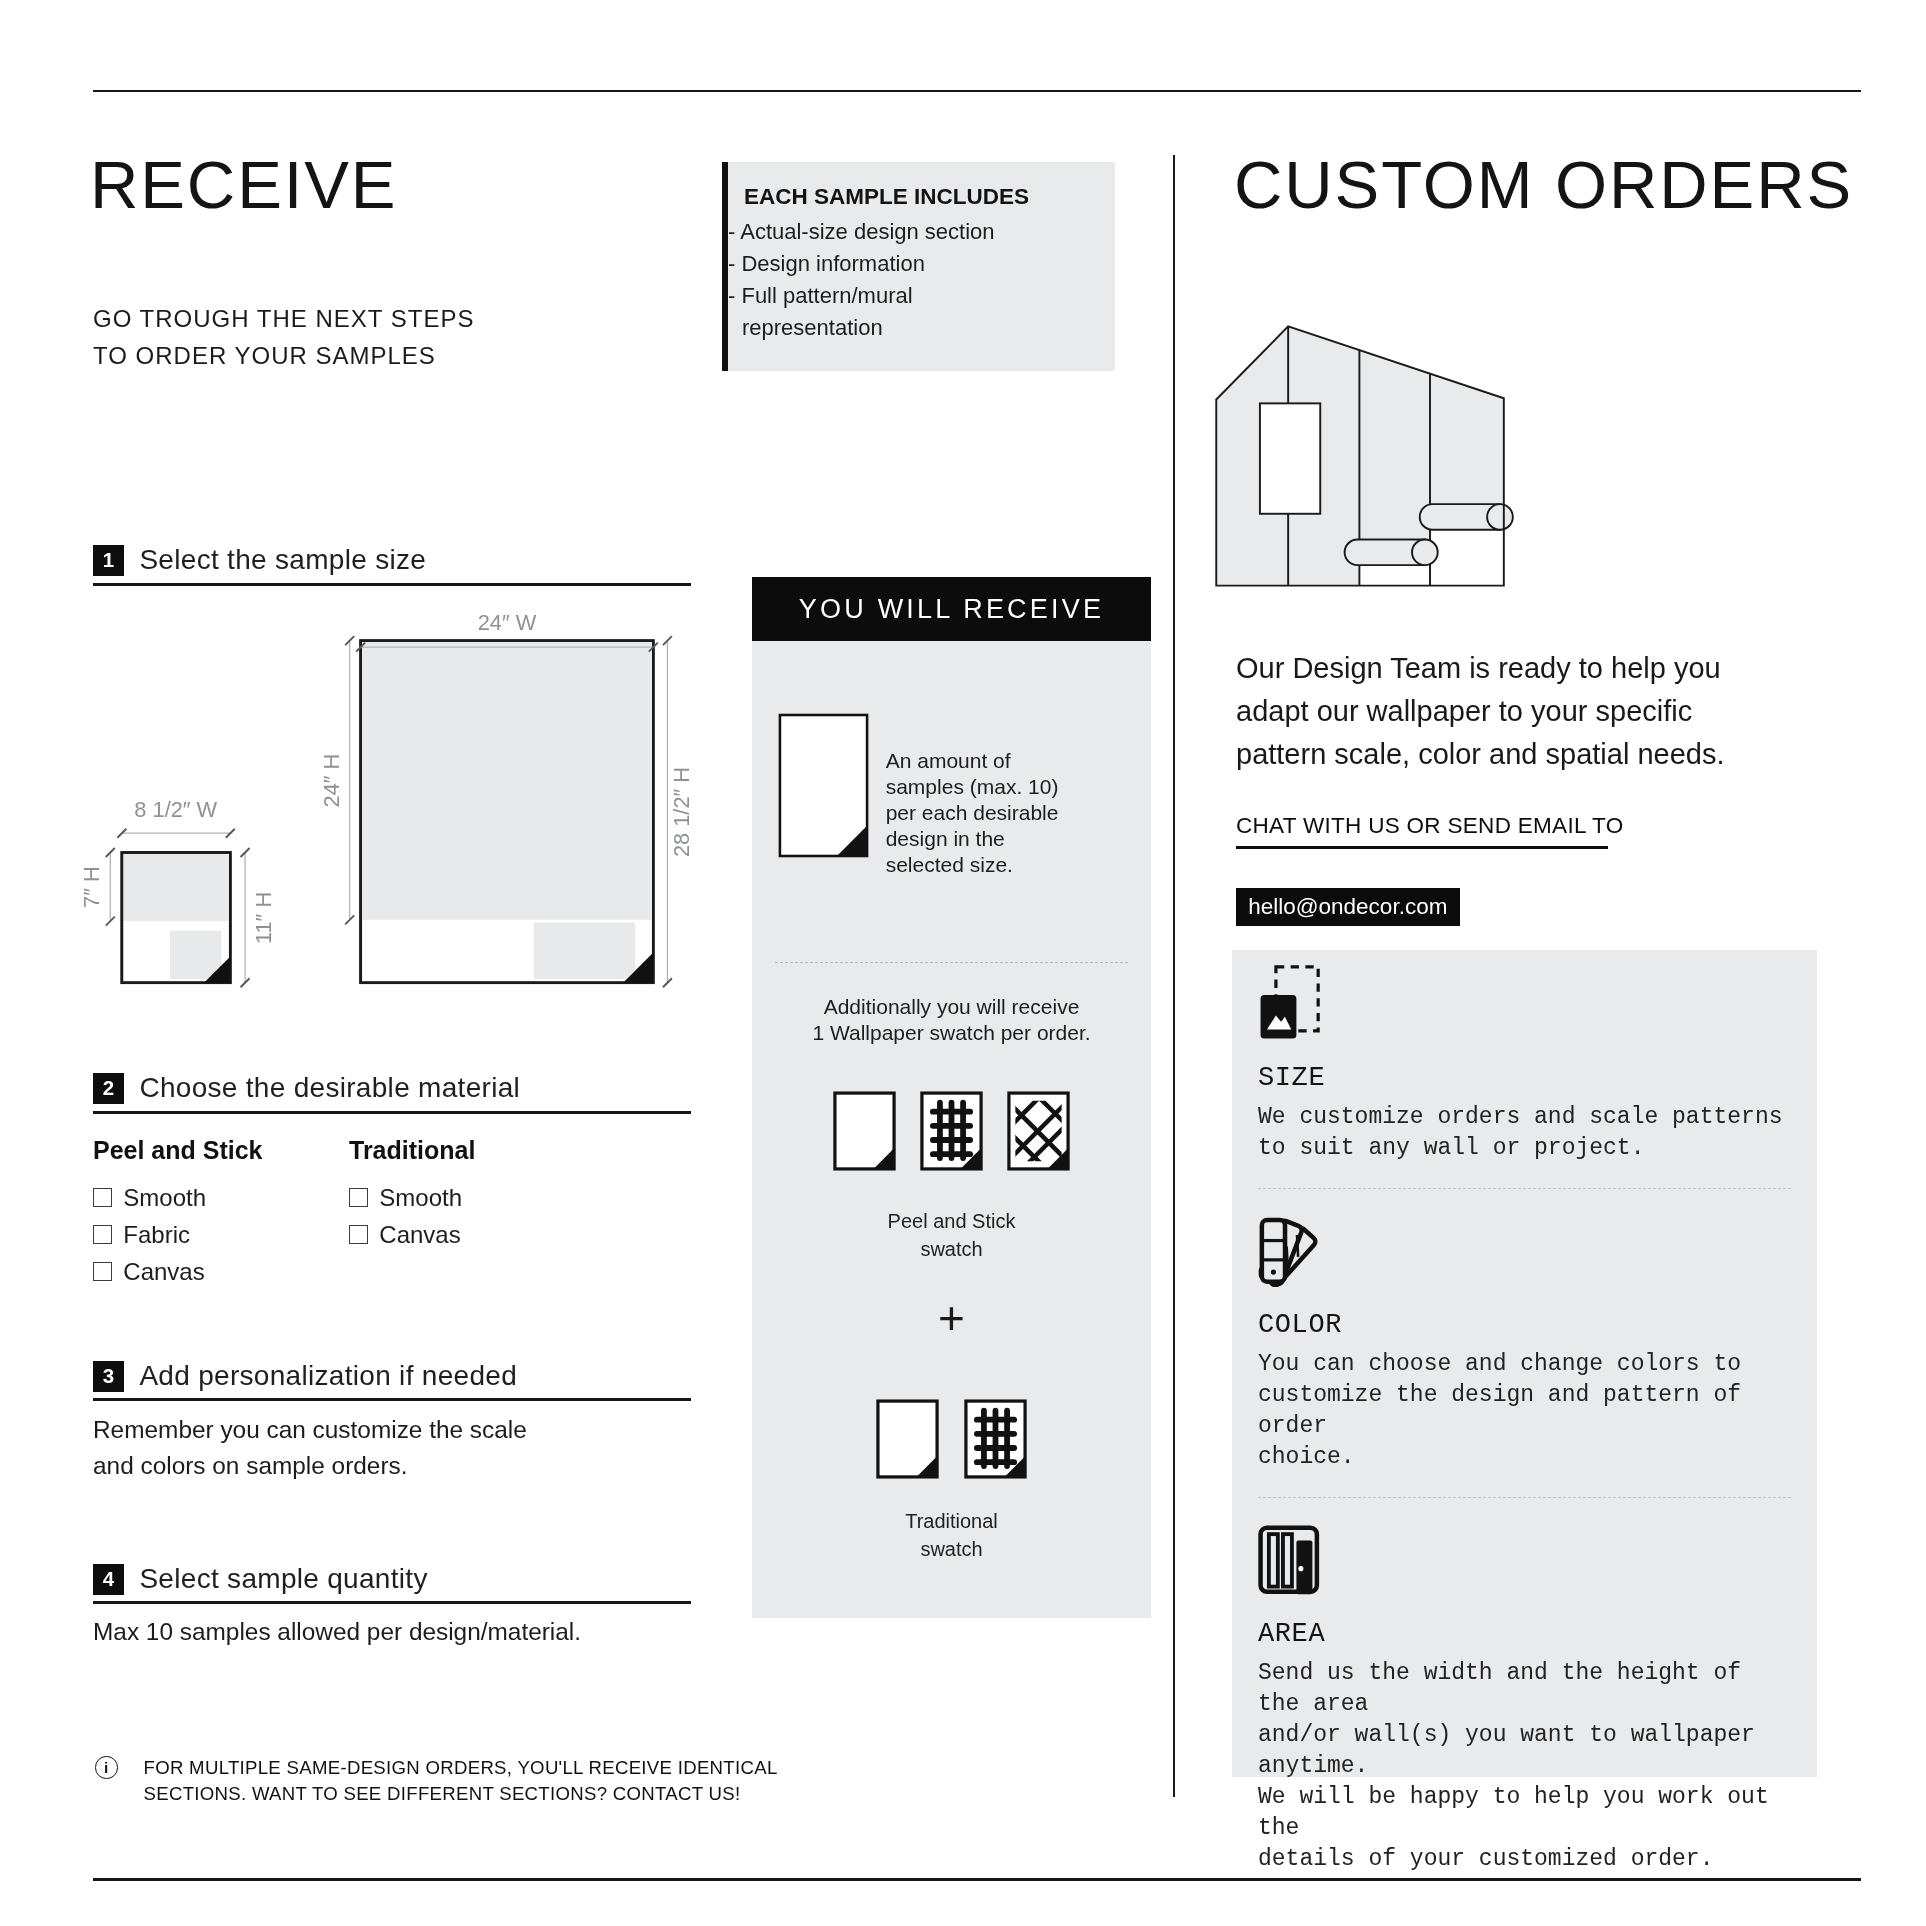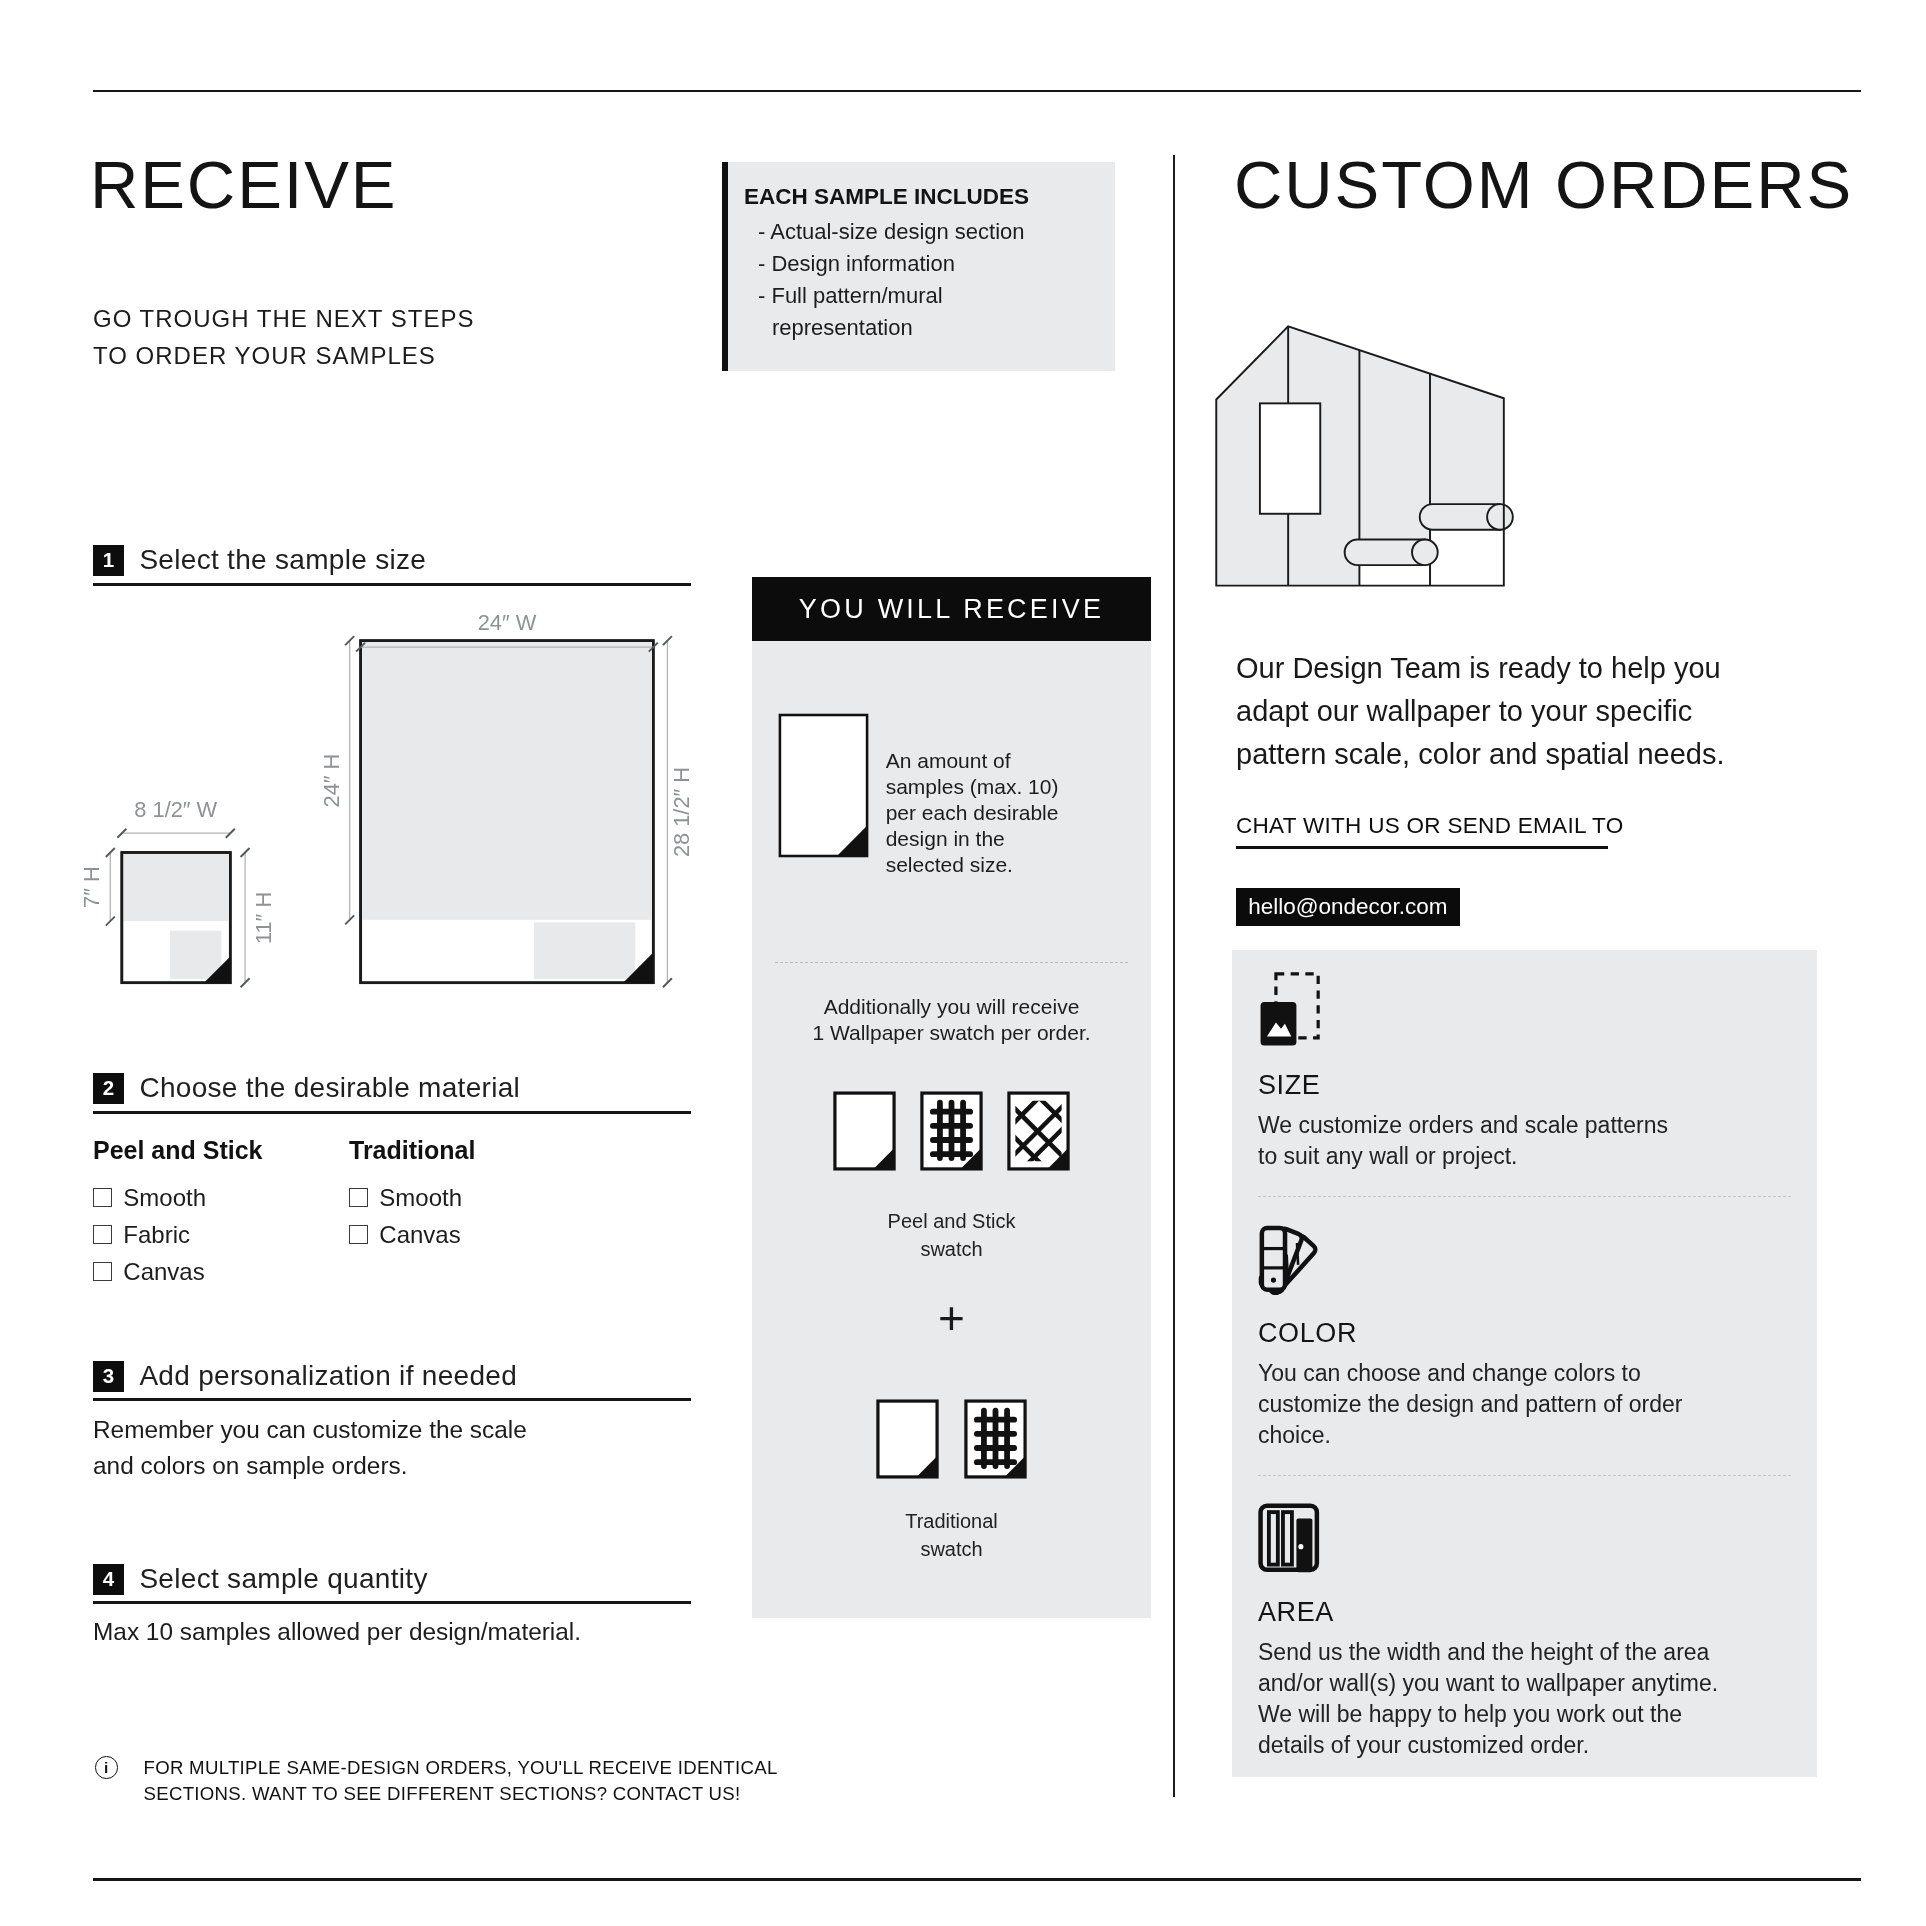--- a/index.html
+++ b/index.html
@@ -10,21 +10,21 @@
   .abs{position:absolute;}
   .pre{white-space:pre-line;}
   .rule{background:#161616;}
   
   .big-title{font-size:67px;letter-spacing:1.9px;font-weight:400;color:#141414;}
   .subtitle{font-size:24px;letter-spacing:1px;line-height:37px;color:#1b1b1b;}
   
   .includes-box{background:#e9eaec;width:393px;height:209px;}
   .includes-bar{width:5.8px;height:209px;background:#101010;}
   .includes-title{font-size:22.5px;font-weight:700;color:#131313;padding:22px 0 6.4px 22px;}
-  .includes-item{font-size:22px;line-height:32px;color:#1d1d1d;padding-left:50px;text-indent:-14px;}
+  .includes-item{font-size:22px;line-height:32px;color:#1d1d1d;padding-left:20px;text-indent:-14px;}
   
   .step-row{display:flex;align-items:center;}
   .step-badge{width:31px;height:31px;background:#0d0d0d;color:#fff;font-size:20.5px;font-weight:700;
     display:flex;align-items:center;justify-content:center;flex:0 0 31px;}
   .step-label{font-size:28px;color:#1f1f1f;margin-left:15.4px;letter-spacing:0.3px;}
   .step-underline{height:3.2px;background:#161616;width:598px;}
   .step-body{font-size:24.4px;line-height:36px;color:#1c1c1c;}
   
   .mat-title{font-size:25px;font-weight:700;color:#111;margin-bottom:14px;}
   .mat-opt{font-size:24px;color:#1d1d1d;line-height:37px;display:flex;align-items:center;}
@@ -44,21 +44,21 @@
   .caption{font-size:20px;line-height:28px;color:#222;}
   .plus-sign{font-size:46px;font-weight:400;color:#1a1a1a;text-align:center;width:100%;}
   .swatch-row{display:flex;justify-content:center;gap:24.4px;width:100%;}
   
   .v-divider{width:1.9px;background:#1c1c1c;}
   
   .intro{font-size:29px;line-height:43px;color:#191919;}
   .chat-label{font-size:22.5px;letter-spacing:0.3px;color:#0d0d0d;}
   .chat-underline{height:2.6px;background:#0f0f0f;width:372px;}
   .email-badge{display:inline-block;background:#0b0b0b;color:#ffffff;font-size:22.5px;padding:5.8px 12.2px;}
-  .info-panel{background:#e9eaec;width:585px;height:827px;padding:18px 26px 0 26px;box-sizing:border-box;}
+  .info-panel{background:#e9eaec;width:585px;height:827px;padding:11px 26px 0 26px;box-sizing:border-box;font-family:Liberation Mono, monospace;}
   .feat-heading{font-size:27px;letter-spacing:0.6px;color:#141414;margin:22.5px 0 9px 0;}
   .feat-body{font-size:23px;line-height:31px;color:#222;}
   .panel-dashed{border-top:1.3px dashed #c3c6c8;margin:24.4px 0 27px 0;}
   svg{display:block;}
 </style>
 </head>
 <body>
 
 <div class="abs rule" style="left:93px;top:90px;width:1768px;height:1.9px;"></div>
 <div class="abs rule" style="left:93px;top:1878px;width:1768px;height:2.6px;"></div>

